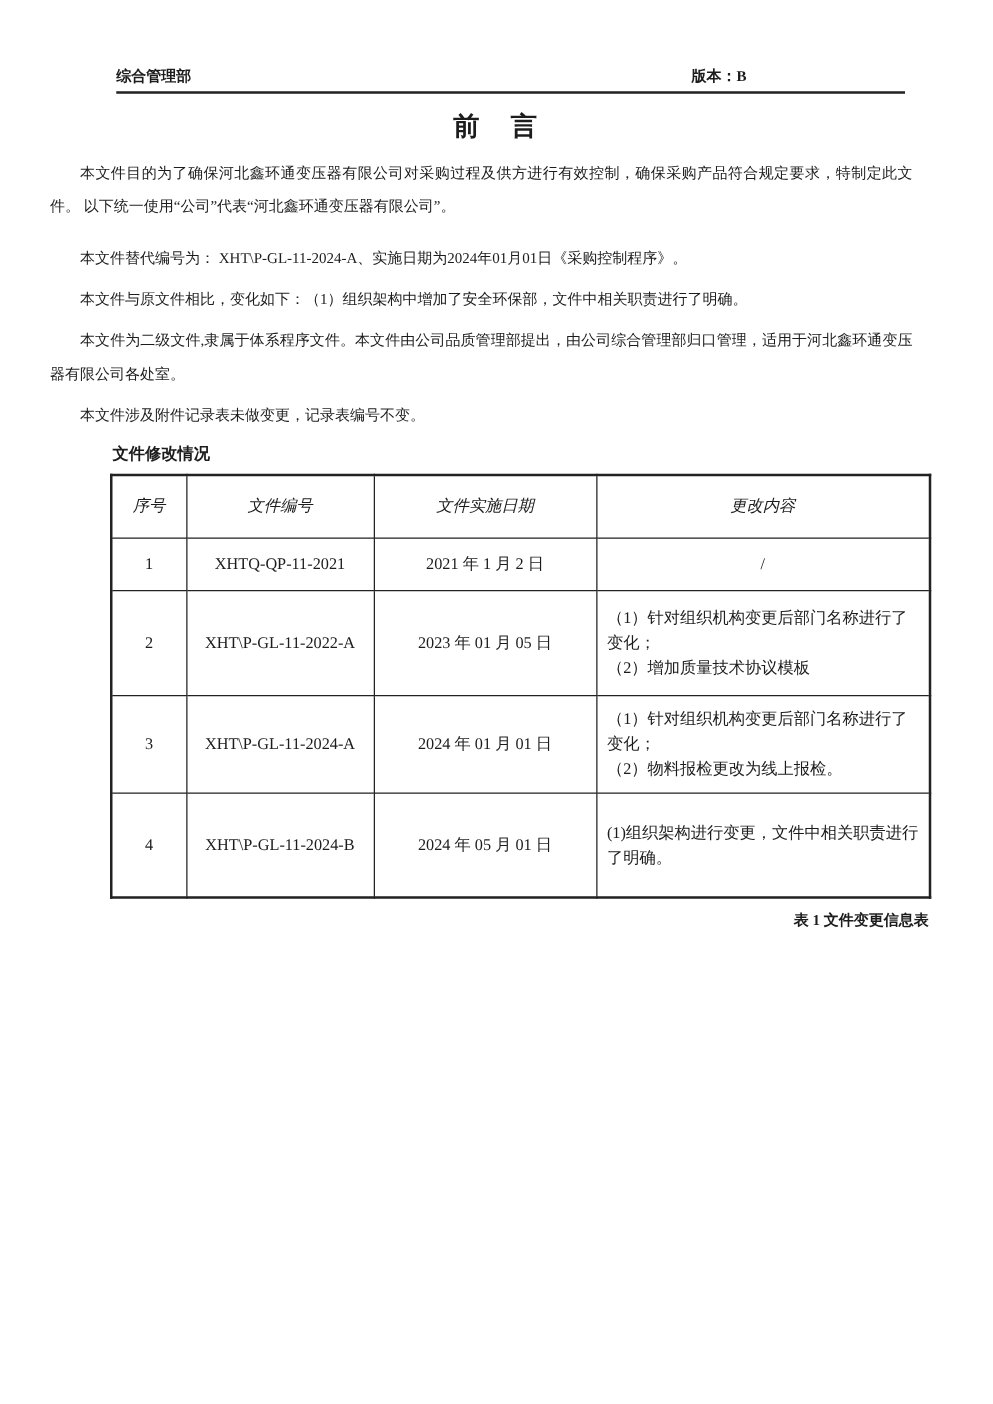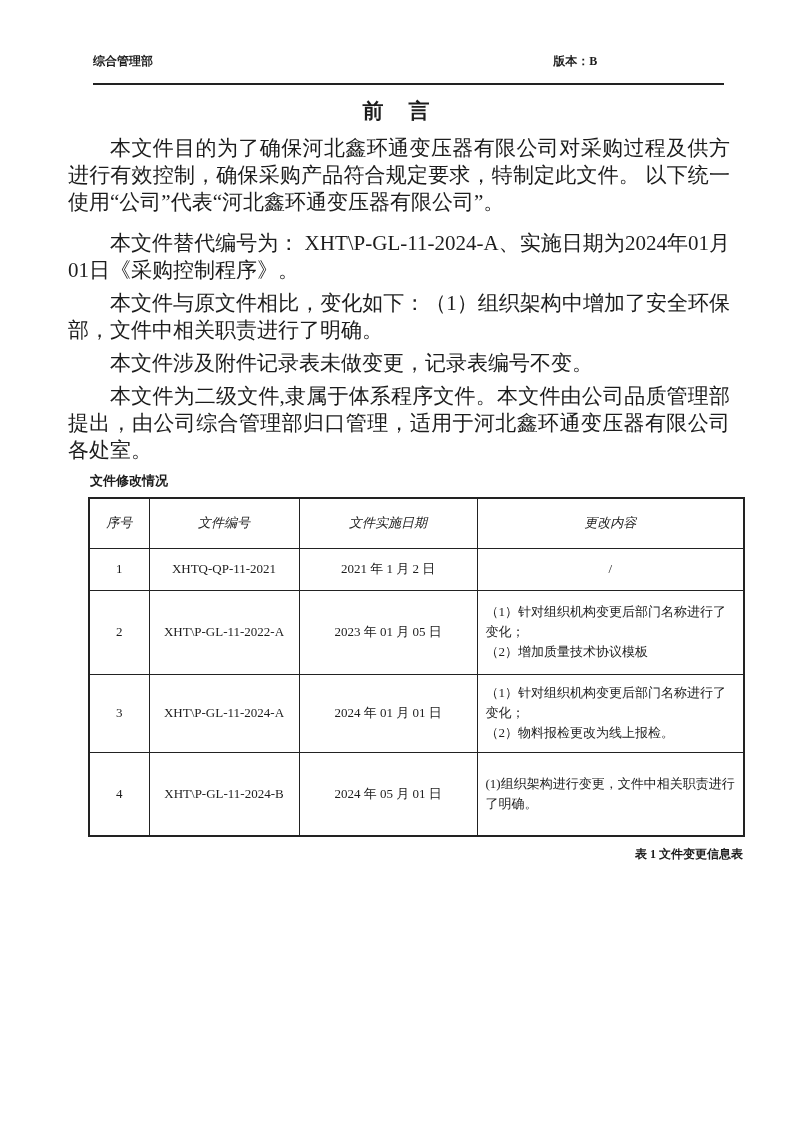--- a/index.html
+++ b/index.html
@@ -8,38 +8,38 @@
     width:794px; height:1123px;
     background:#ffffff;
     font-family:"Liberation Serif","DejaVu Serif",serif;
     color:#1c1c1c;
     overflow:hidden;
   }
   
   .hdr {
     display:flex; align-items:flex-end;
     margin:53px 70px 0 93px;
-    padding-bottom:13px;
+    padding-bottom:3px;
     border-bottom:2px solid #222;
     font-size:12px; font-weight:bold;gap:36px;
   }
   .hdr-left  { flex:1; text-align:left; }
   .hdr-center{ flex:1; text-align:center; }
   .hdr-right { flex:1; text-align:right; letter-spacing:1px; white-space:nowrap; }
 
   .title {
     margin:12px 0 0 0;
     text-align:center;
     font-size:21px; font-weight:bold;
     letter-spacing:2px;
   }
 
   .body-text {
-    margin:10px 64px 0 68px;
-    font-size:21px;
+    margin:10px 64px 0 40px;
+    font-size:12px;
     line-height:27px;
     text-align:justify;
   }
   .body-text p { margin:0 0 6px 0; text-indent:2em; }
   .body-text p.gap-after { margin-bottom:14px; }
 
   .section-heading {
     margin:4px 0 0 90px;
     font-size:13px; font-weight:bold;
     line-height:22px;
@@ -85,22 +85,22 @@
     <span class="hdr-left">综合管理部</span>
     <span class="hdr-center">版本：B</span>
   </div>
 
   <div class="title">前　言</div>
 
   <div class="body-text">
     <p class="gap-after">本文件目的为了确保河北鑫环通变压器有限公司对采购过程及供方进行有效控制，确保采购产品符合规定要求，特制定此文件。 以下统一使用“公司”代表“河北鑫环通变压器有限公司”。</p>
     <p>本文件替代编号为： XHT\P-GL-11-2024-A、实施日期为2024年01月01日《采购控制程序》。</p>
     <p>本文件与原文件相比，变化如下：（1）组织架构中增加了安全环保部，文件中相关职责进行了明确。</p>
+    <p>本文件为二级文件,隶属于体系程序文件。本文件由公司品质管理部提出，由公司综合管理部归口管理，适用于河北鑫环通变压器有限公司各处室。</p>
     <p>本文件涉及附件记录表未做变更，记录表编号不变。</p>
-    <p>本文件为二级文件,隶属于体系程序文件。本文件由公司品质管理部提出，由公司综合管理部归口管理，适用于河北鑫环通变压器有限公司各处室。</p>
   </div>
 
   <div class="section-heading">文件修改情况</div>
 
   <table class="rev-table">
     <colgroup>
       <col style="width:60px">
       <col style="width:150px">
       <col style="width:178px">
       <col style="width:267px">

